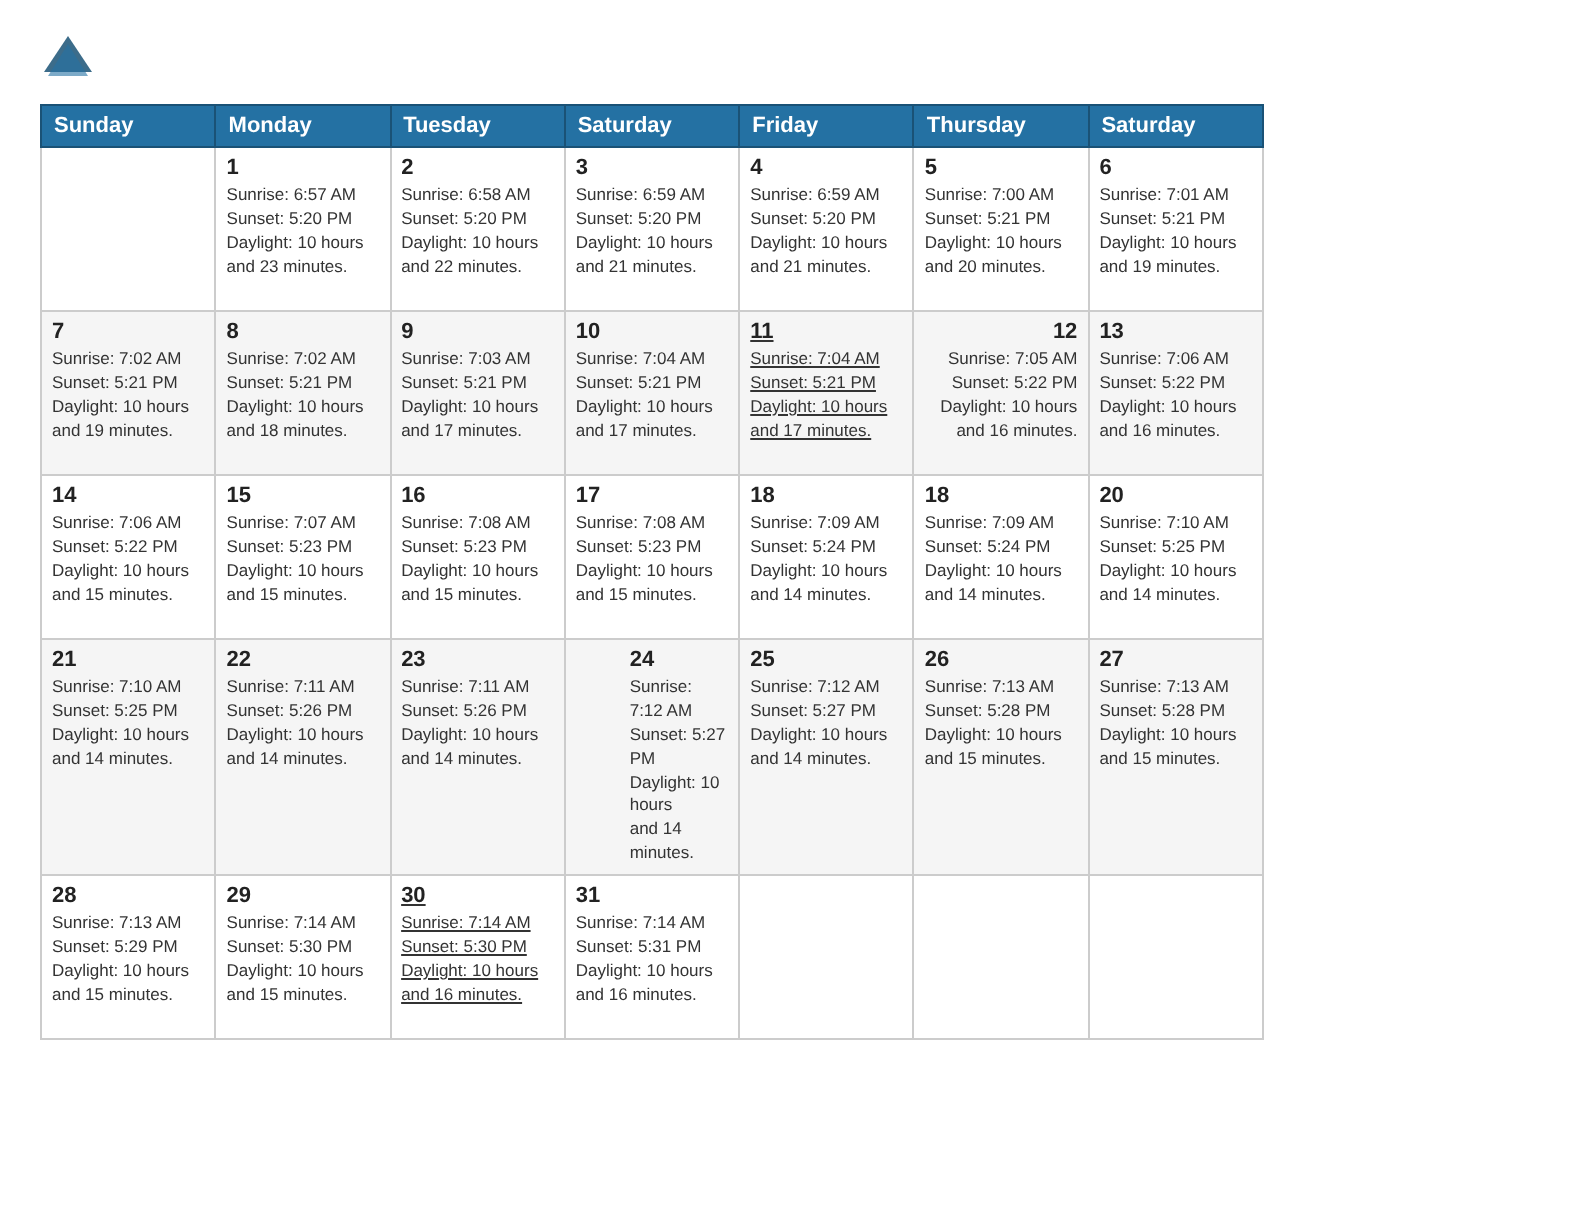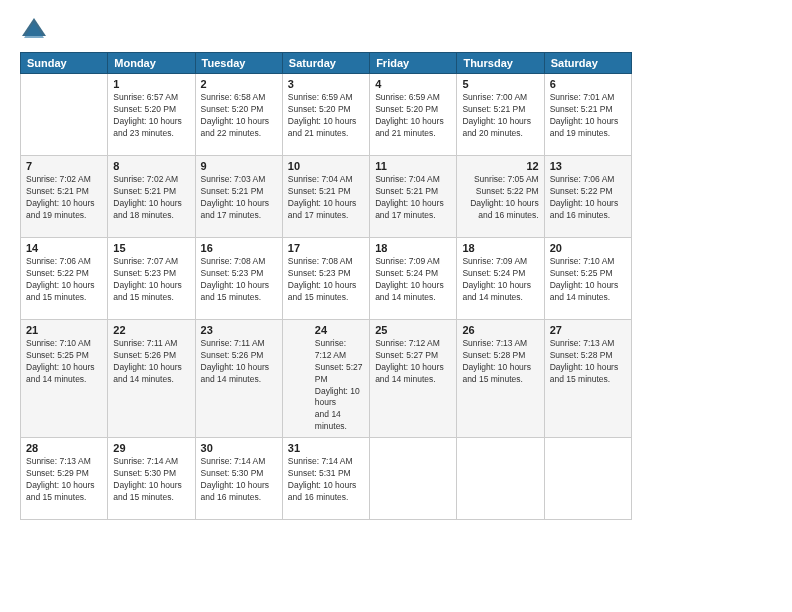--- a/index.html
+++ b/index.html
@@ -174,21 +174,21 @@
             <div class="cell-text">Sunrise: 7:02 AM<br>Sunset: 5:21 PM<br>Daylight: 10 hours<br>and 18 minutes.</div>
           </td>
           <td style="background-color: rgb(245, 245, 245);">
             <span class="day-number">9</span>
             <div class="cell-text">Sunrise: 7:03 AM<br>Sunset: 5:21 PM<br>Daylight: 10 hours<br>and 17 minutes.</div>
           </td>
           <td style="background-color: rgb(245, 245, 245);">
             <span class="day-number">10</span>
             <div class="cell-text">Sunrise: 7:04 AM<br>Sunset: 5:21 PM<br>Daylight: 10 hours<br>and 17 minutes.</div>
           </td>
-          <td style="background-color: rgb(245, 245, 245);">
+          <td style="background-color: rgb(245, 245, 245); text-decoration: underline;">
             <span class="day-number">11</span>
             <div class="cell-text">Sunrise: 7:04 AM<br>Sunset: 5:21 PM<br>Daylight: 10 hours<br>and 17 minutes.</div>
           </td>
           <td style="background-color: rgb(245, 245, 245); text-align: right;">
             <span class="day-number">12</span>
             <div class="cell-text">Sunrise: 7:05 AM<br>Sunset: 5:22 PM<br>Daylight: 10 hours<br>and 16 minutes.</div>
           </td>
           <td style="background-color: rgb(245, 245, 245);">
             <span class="day-number">13</span>
             <div class="cell-text">Sunrise: 7:06 AM<br>Sunset: 5:22 PM<br>Daylight: 10 hours<br>and 16 minutes.</div>
@@ -256,21 +256,21 @@
         </tr>
         <tr>
           <td style="background-color: rgb(255, 255, 255);">
             <span class="day-number">28</span>
             <div class="cell-text">Sunrise: 7:13 AM<br>Sunset: 5:29 PM<br>Daylight: 10 hours<br>and 15 minutes.</div>
           </td>
           <td style="background-color: rgb(255, 255, 255);">
             <span class="day-number">29</span>
             <div class="cell-text">Sunrise: 7:14 AM<br>Sunset: 5:30 PM<br>Daylight: 10 hours<br>and 15 minutes.</div>
           </td>
-          <td style="background-color: rgb(255, 255, 255);">
+          <td style="background-color: rgb(255, 255, 255); text-decoration: underline;">
             <span class="day-number">30</span>
             <div class="cell-text">Sunrise: 7:14 AM<br>Sunset: 5:30 PM<br>Daylight: 10 hours<br>and 16 minutes.</div>
           </td>
           <td style="background-color: rgb(255, 255, 255);">
             <span class="day-number">31</span>
             <div class="cell-text">Sunrise: 7:14 AM<br>Sunset: 5:31 PM<br>Daylight: 10 hours<br>and 16 minutes.</div>
           </td>
           <td class="empty-cell" style="background-color: rgb(255, 255, 255);"></td>
           <td class="empty-cell" style="background-color: rgb(255, 255, 255);"></td>
           <td class="empty-cell" style="background-color: rgb(255, 255, 255);"></td>

